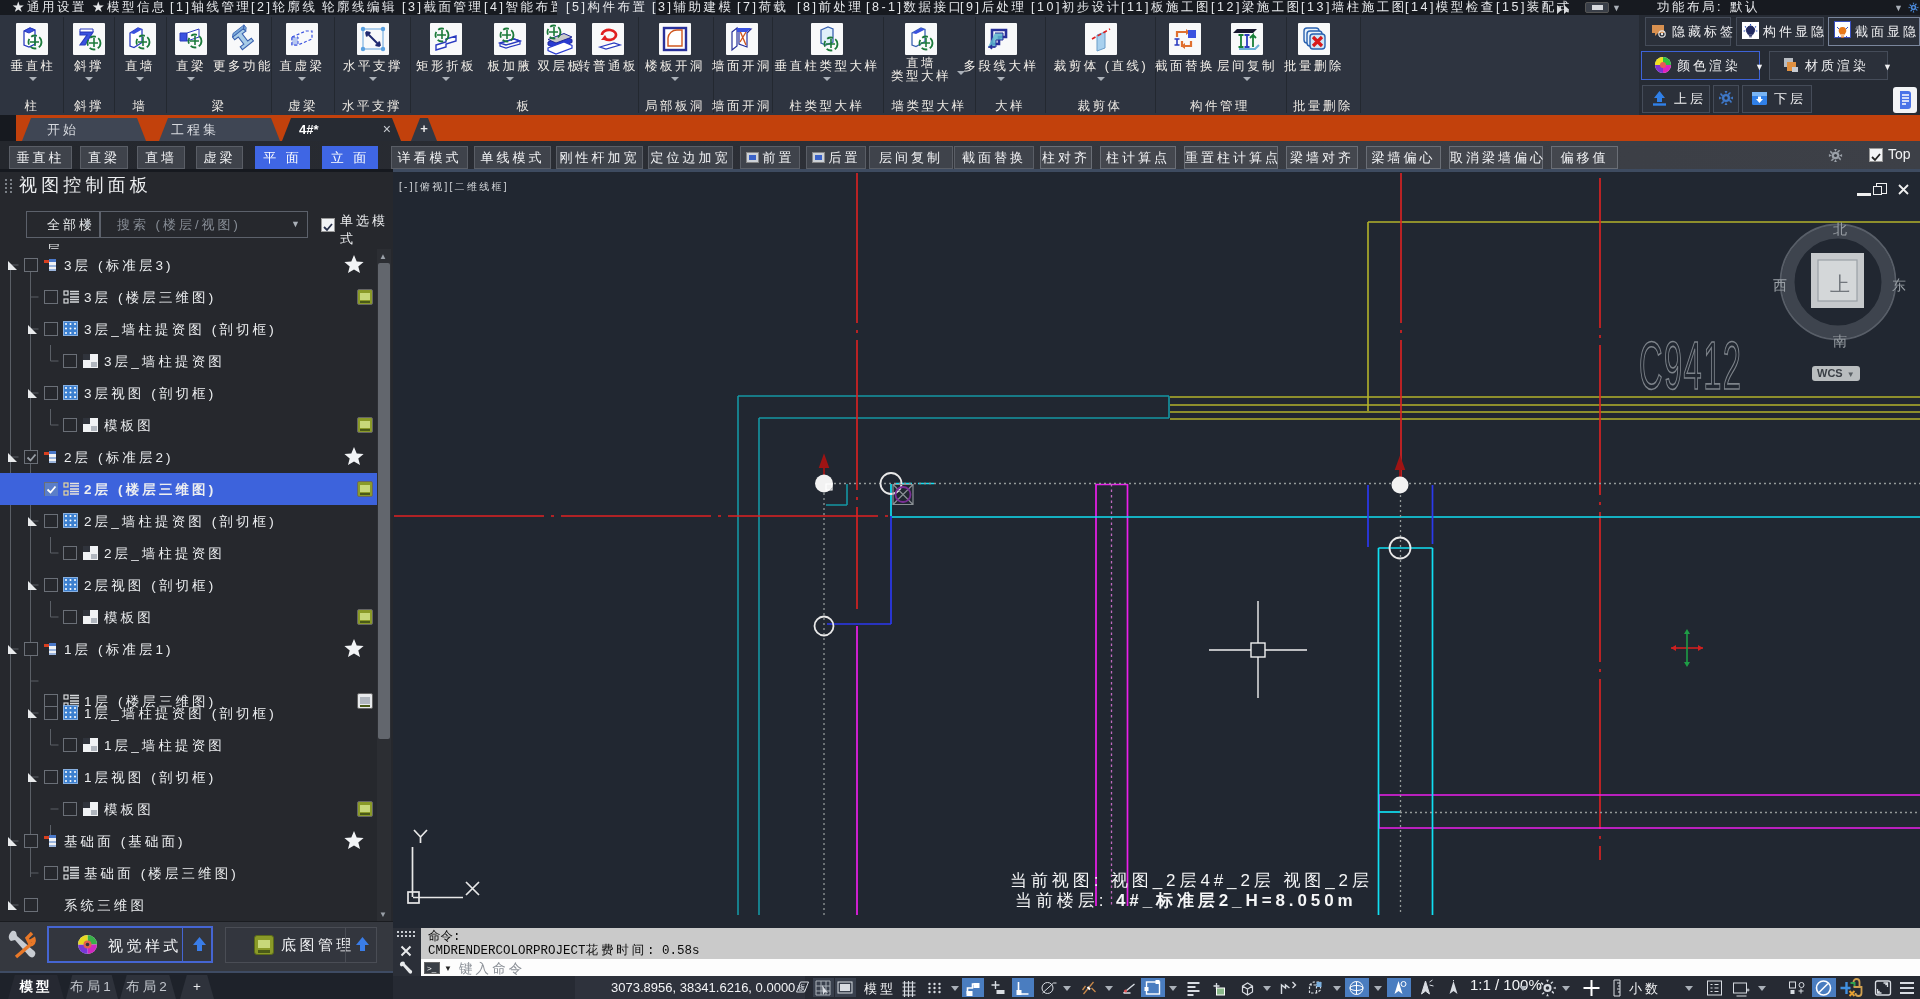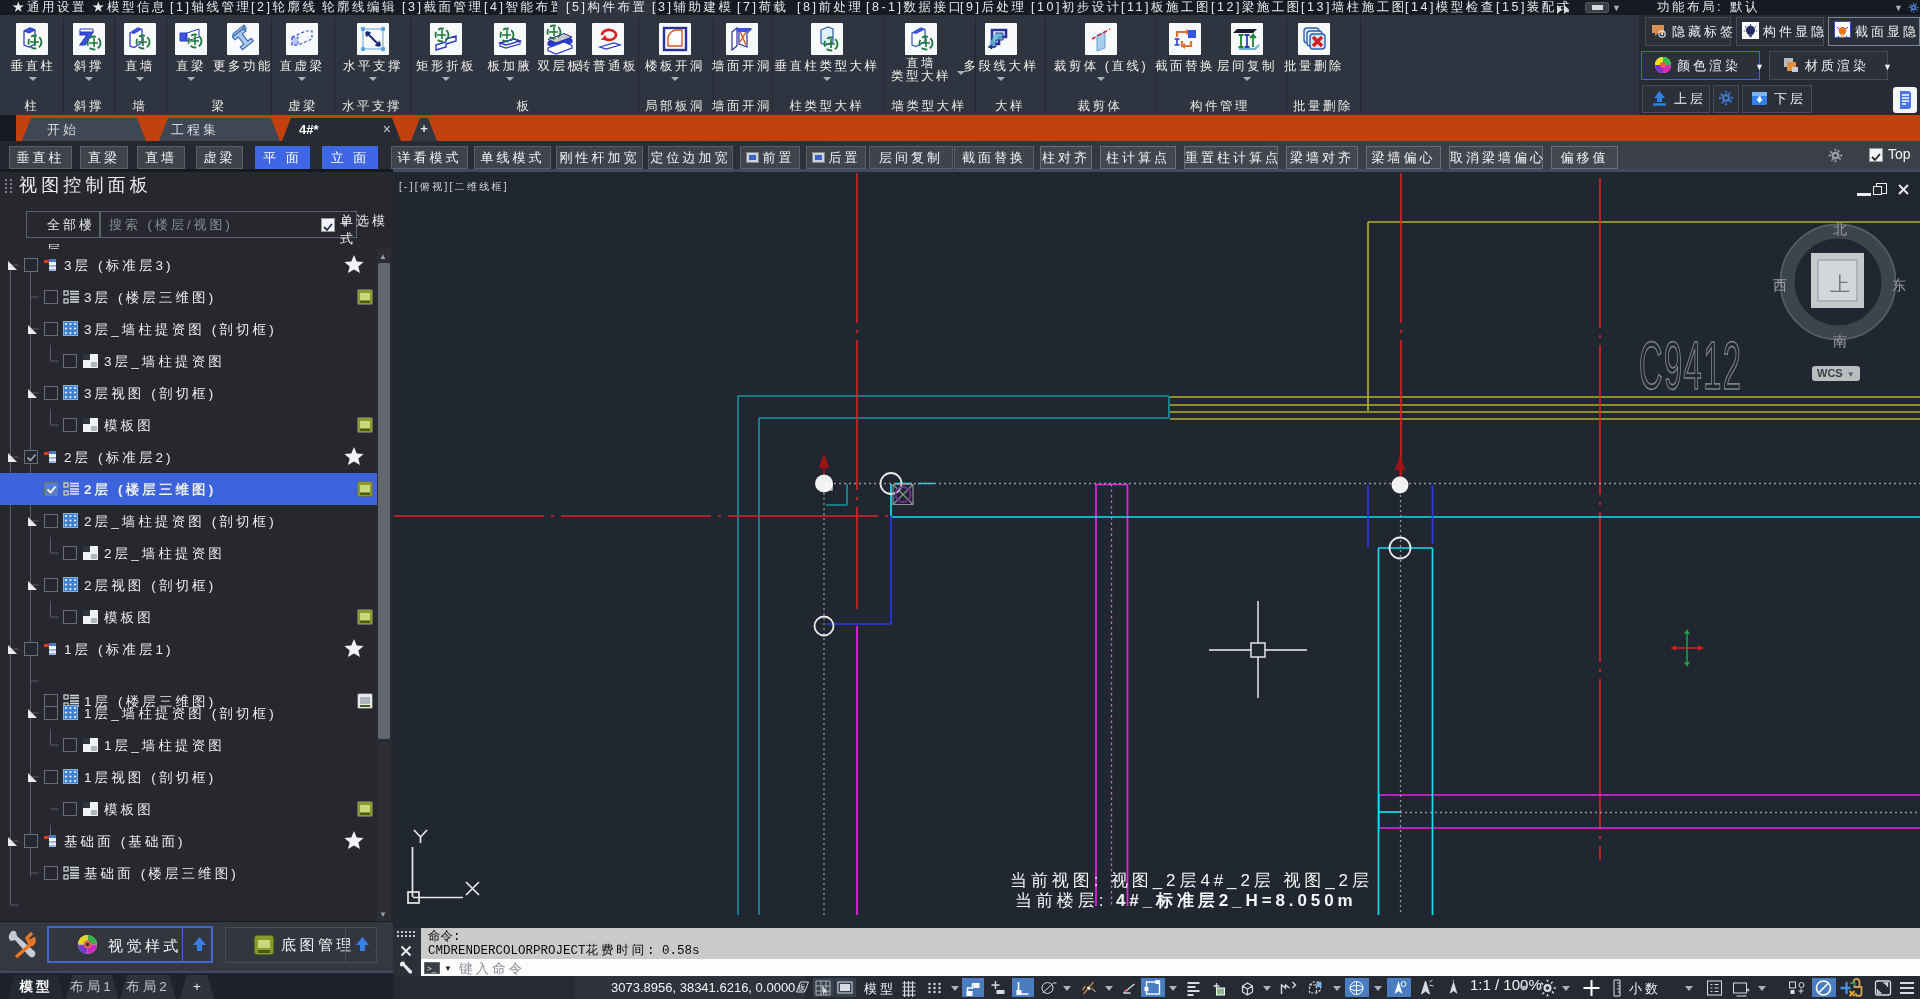--- a/index.html
+++ b/index.html
@@ -380,21 +380,21 @@
             <rect x="0" y="4" width="2" height="2"></rect>
             <rect x="5" y="4" width="2" height="2"></rect>
             <rect x="0" y="8" width="2" height="2"></rect>
             <rect x="5" y="8" width="2" height="2"></rect>
             <rect x="0" y="12" width="2" height="2"></rect>
             <rect x="5" y="12" width="2" height="2"></rect>
           </g>
         </svg><span class="cjk">视图控制面板</span></div>
   <div id="lpctrl">
         <div class="dd cjk" style="left:26px;width:74px;padding-left:20px">全部楼层<span style="position:absolute;right:7px;top:0;font-size:9px;color:#aab0b8;letter-spacing:0">▼</span></div>
-<div class="dd cjk" style="left:100px;width:257px;padding-left:8px;color:#878d96">搜索 (楼层/视图)<span style="position:absolute;right:7px;top:0;font-size:9px;color:#aab0b8;letter-spacing:0">▼</span></div>
+<div class="dd cjk" style="left:100px;width:208px;padding-left:16px;color:#878d96">搜索 (楼层/视图)<span style="position:absolute;right:7px;top:0;font-size:9px;color:#aab0b8;letter-spacing:0">▼</span></div>
 <div style="position:absolute;left:321px;top:19px;width:14px;height:14px;background:#f2f4f6;border:1px solid #999"><svg width="12" height="12" viewBox="0 0 12 12">
             <path d="M2 6 l3 3 l5 -6" stroke="#28304a" stroke-width="1.8" fill="none"></path>
           </svg></div>
 <div style="position:absolute;left:340px;top:13px;color:#eceef0;font-size:13px" class="cjk">单选模式</div>
       </div>
   <div class="tree" id="tree">
         <svg style="position:absolute;left:0;top:0" width="377" height="672" viewBox="0 0 377 672">
           <g stroke="#5a5f66" stroke-width="1">
             <path d="M10.5 16 V656"></path>
             <path d="M30.5 16 V48 M30.5 48 V336 M30.5 336 V628"></path>
@@ -703,20 +703,27 @@
           </svg>
         </div>
 <div class="trow" style="top:608px;">
           <span class="cb" style="left:44px;background:#26282d"></span>
           <svg style="position:absolute;left:63px;top:8px" width="17" height="16" viewBox="0 0 17 16">
             <rect x="1" y="2" width="4" height="4" fill="none" stroke="#d8dadd" stroke-width="1.2"></rect>
             <rect x="1" y="10" width="4" height="4" fill="none" stroke="#d8dadd" stroke-width="1.2"></rect>
             <path d="M7 2.5h9 M7 5h9 M7 8h9 M7 10.5h9 M7 13h9" stroke="#d8dadd" stroke-width="1.4"></path>
           </svg>
           <span class="cjk" style="position:absolute;left:84px;top:8px;white-space:nowrap">基础面  (楼层三维图) </span>
+        </div>
+<div class="trow" style="top:640px;">
+          <svg style="position:absolute;left:6px;top:10px" width="13" height="13" viewBox="0 0 13 13">
+            <path d="M11 2 L11 11 L2 11 z" fill="#e8eaec" transform="rotate(90 6.5 6.5)"></path>
+          </svg>
+          <span class="cb" style="left:24px;background:#26282d"></span>
+          <span class="cjk" style="position:absolute;left:64px;top:8px;white-space:nowrap">系统三维图</span>
         </div>
       </div>
   <div class="scroll" id="lscroll">
         <div style="position:absolute;left:2px;top:3px;width:10px;height:8px;color:#9aa0a8;font-size:8px">▲</div>
         <div style="position:absolute;left:1px;top:14px;width:12px;height:476px;background:#62666d;border-radius:2px"></div>
         <div style="position:absolute;left:2px;bottom:3px;width:10px;height:8px;color:#9aa0a8;font-size:8px">▼</div>
       </div>
   <div id="lfoot">
         <svg style="position:absolute;left:7px;top:8px" width="30" height="32" viewBox="0 0 30 32">
           <path d="M4 2 c-3 3 -3 7 0 9 l4 -1 14 16 c2 2 5 2 6 -1 c1 -2 0 -4 -2 -5 L10 6 l-1 -4 c-2 -2 -4 -1 -5 0z" fill="#c8ccd2"></path>

